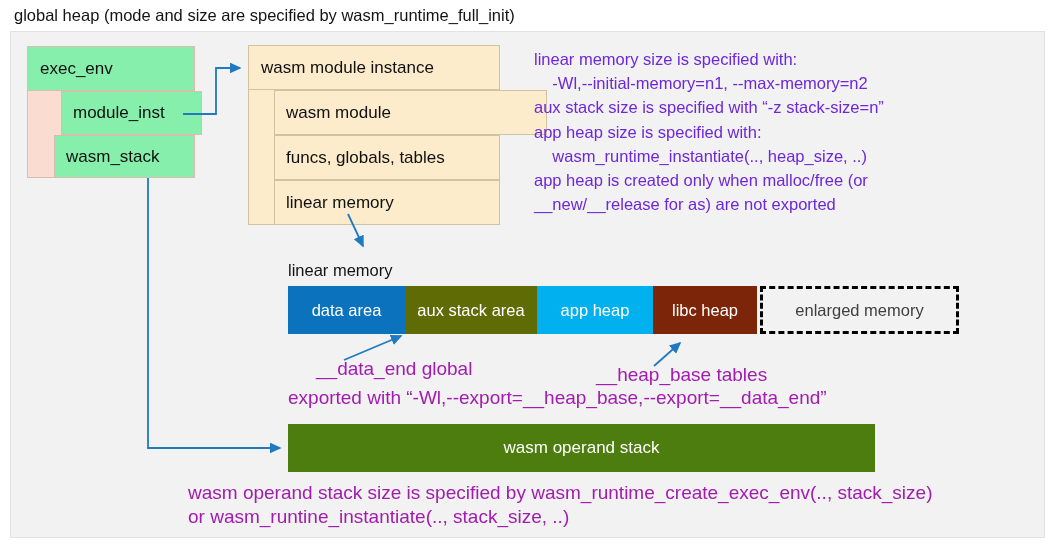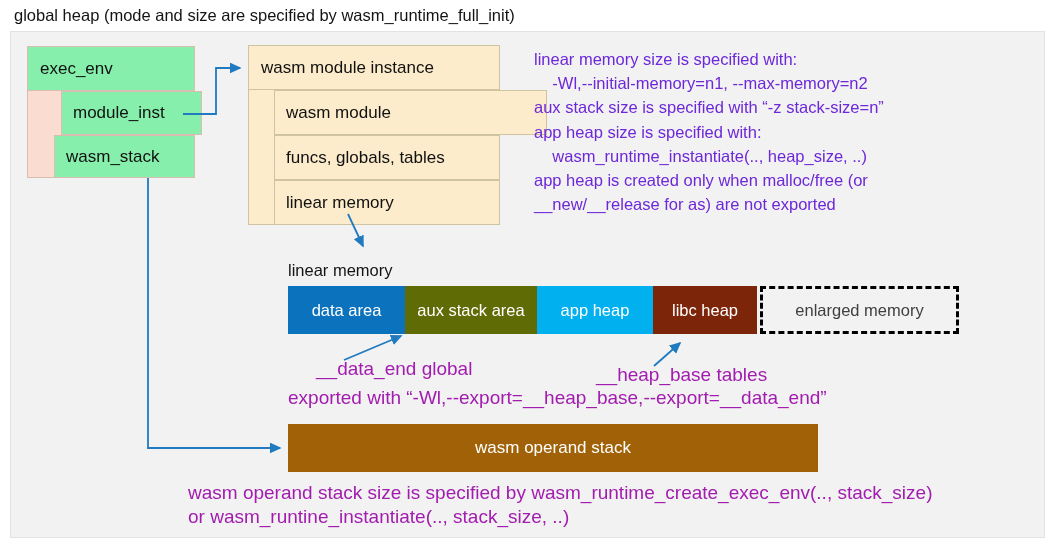--- a/index.html
+++ b/index.html
@@ -105,23 +105,23 @@
     color: #404040;
     border: 3px dashed #000000;
     margin-left: 3px;
   }
 
   
   #opstack {
     position: absolute;
     left: 288px;
     top: 424px;
-    width: 530px;
+    width: 587px;
     height: 48px;
-    background: #a16207;
+    background: #4d7c0f;
     display: flex;
     align-items: center;
     justify-content: center;
     font-size: 17px;
     color: #ffffff;
     white-space: nowrap;
   }
 
   
   .cap {

